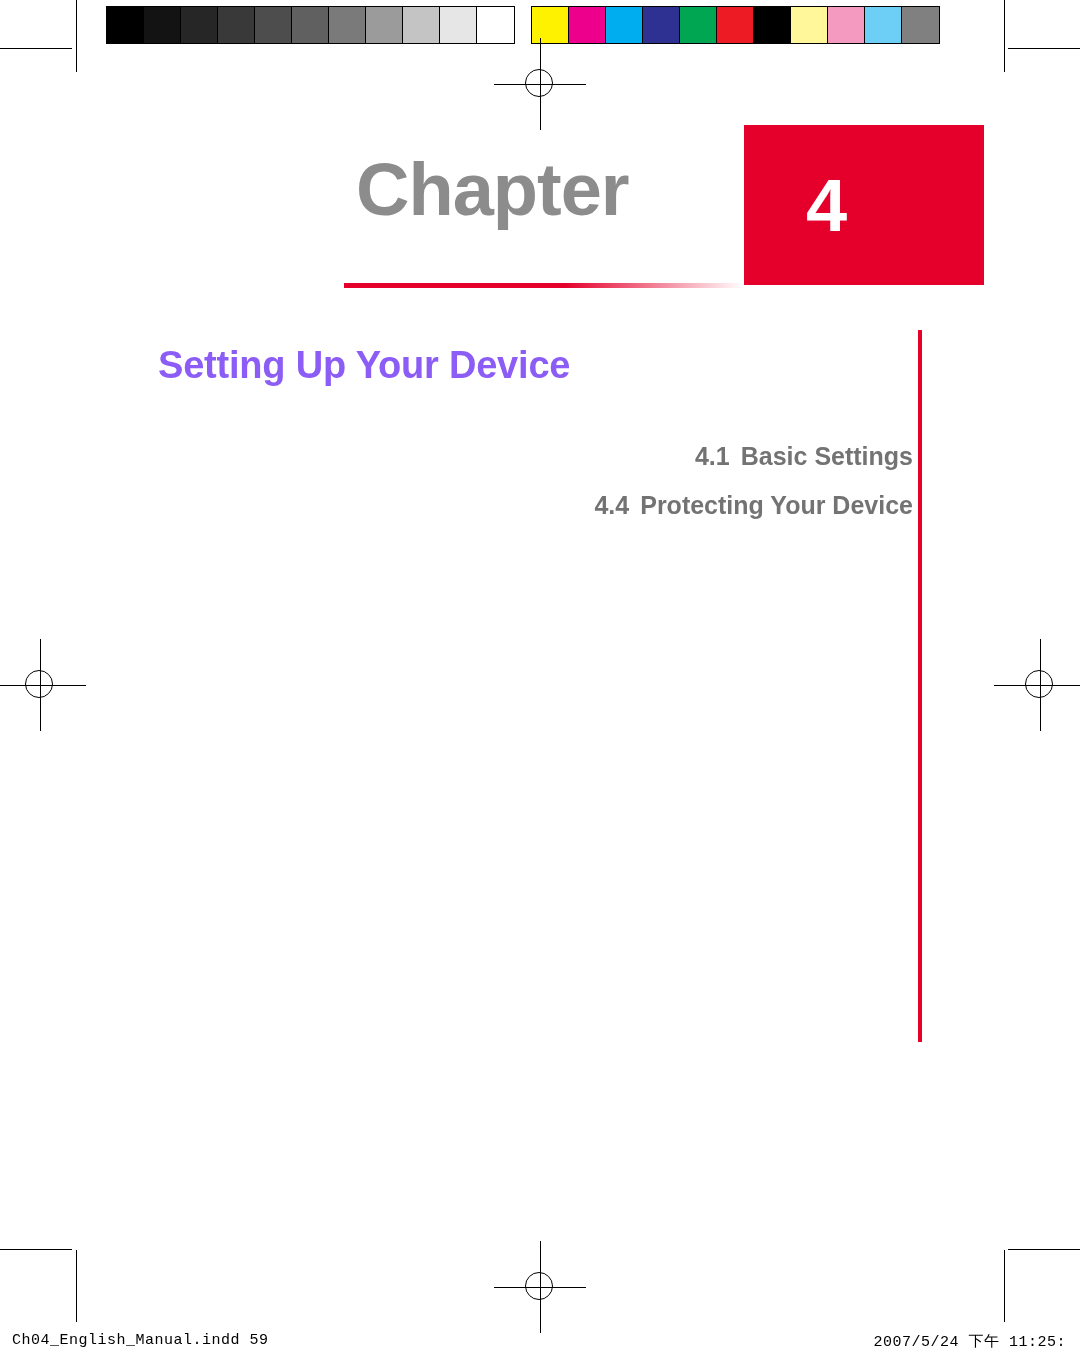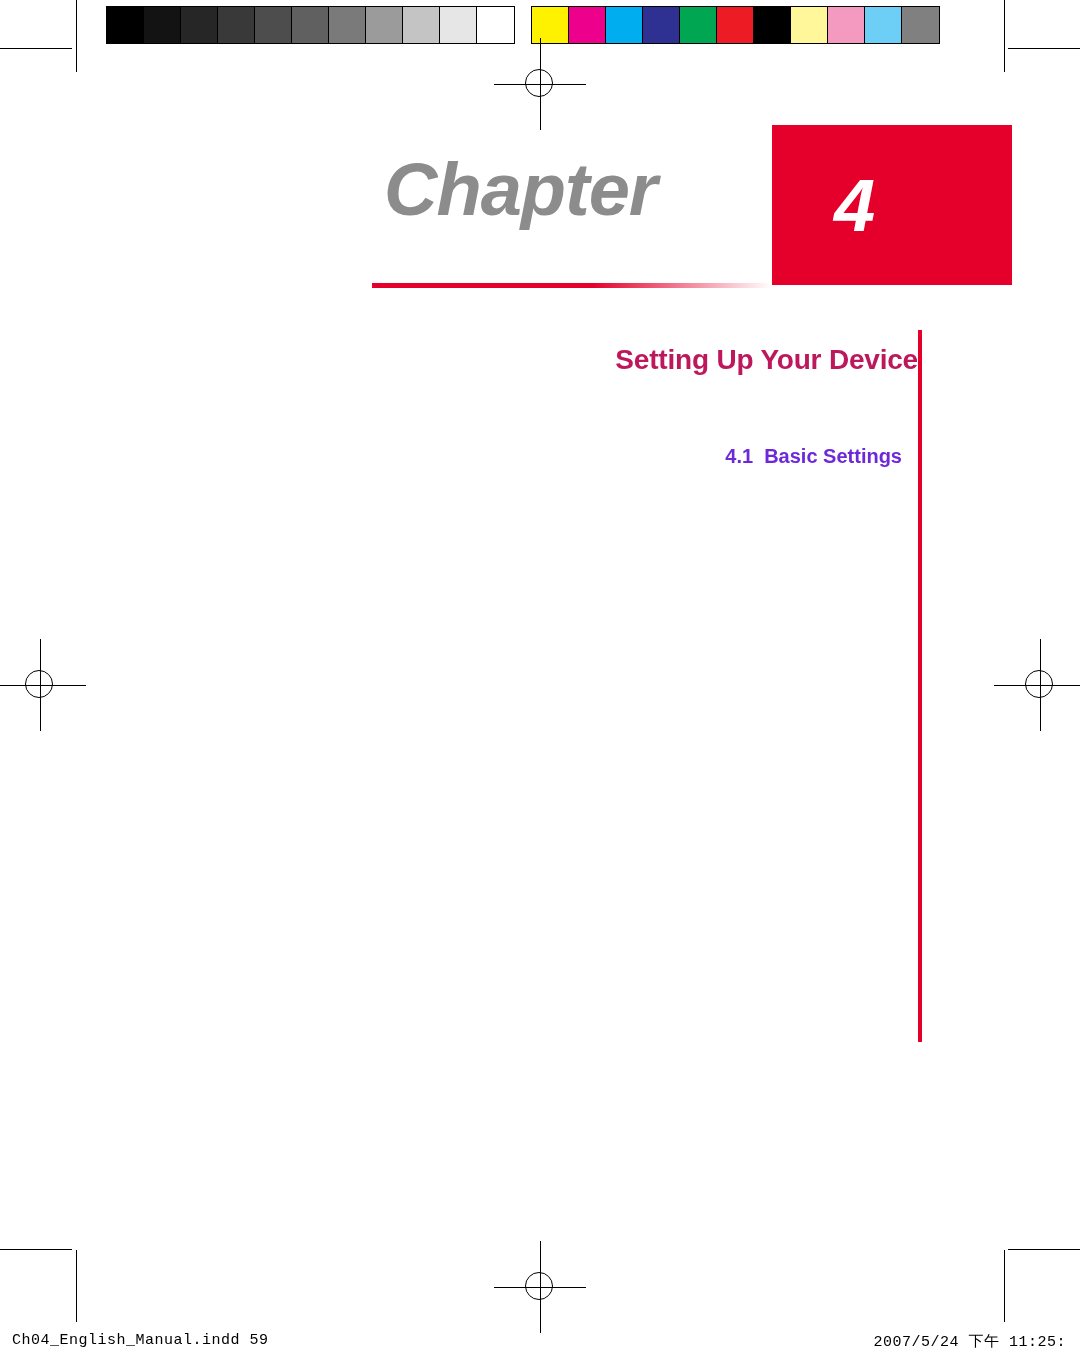--- a/index.html
+++ b/index.html
@@ -76,25 +76,24 @@
   .reg .vline {
     position: absolute;
     top: -24px; left: 21.5px;
     height: 92px; width: 1px;
     background: #000;
   }
 
   
   #chapter-block {
     position: absolute;
-    left: 372px;
+    left: 344px;
     top: 125px;
     width: 640px;
     height: 160px;
-    font-style: italic;
   }
   #chapter-red {
     position: absolute;
     right: 0;
     top: 0;
     width: 240px;
     height: 160px;
     background: #e4002b;
   }
   #chapter-word {
@@ -138,34 +137,34 @@
     top: 330px;
     width: 4px;
     height: 712px;
     background: #e4002b;
   }
   #doc-title {
     position: absolute;
     right: 162px;
     top: 344px;
     width: 760px;
-    text-align: right;
-    font-size: 28px;
-    font-weight: bold;
-    color: #be185d;
+    text-align: left;
+    font-size: 38px;
+    font-weight: bold;
+    color: #8b5cf6;
     letter-spacing: -0.2px;
   }
   #toc {
     position: absolute;
-    right: 178px;
+    right: 167px;
     top: 432px;
     width: 760px;
     text-align: right;
-    color: #6d28d9;
-    font-size: 20px;
+    color: #737373;
+    font-size: 25px;
     font-weight: bold;
     line-height: 49px;
   }
   #toc .toc-row {
     white-space: nowrap;
   }
   #toc .num {
     margin-right: 11px;
   }
 
@@ -264,18 +263,21 @@
 </div>
 
 <div id="right-rule"></div>
 
 <div id="doc-title">Setting Up Your Device</div>
 
 <div id="toc">
   <div class="toc-row">
     <span class="num">4.1</span><span>Basic Settings</span>
   </div>
+  <div class="toc-row">
+    <span class="num">4.4</span><span>Protecting Your Device</span>
+  </div>
 </div>
 
 <div id="footer">
   <div id="footer-left">Ch04_English_Manual.indd   59</div>
   <div id="footer-right">2007/5/24   下午 11:25:</div>
 </div>
 
 </body></html>

